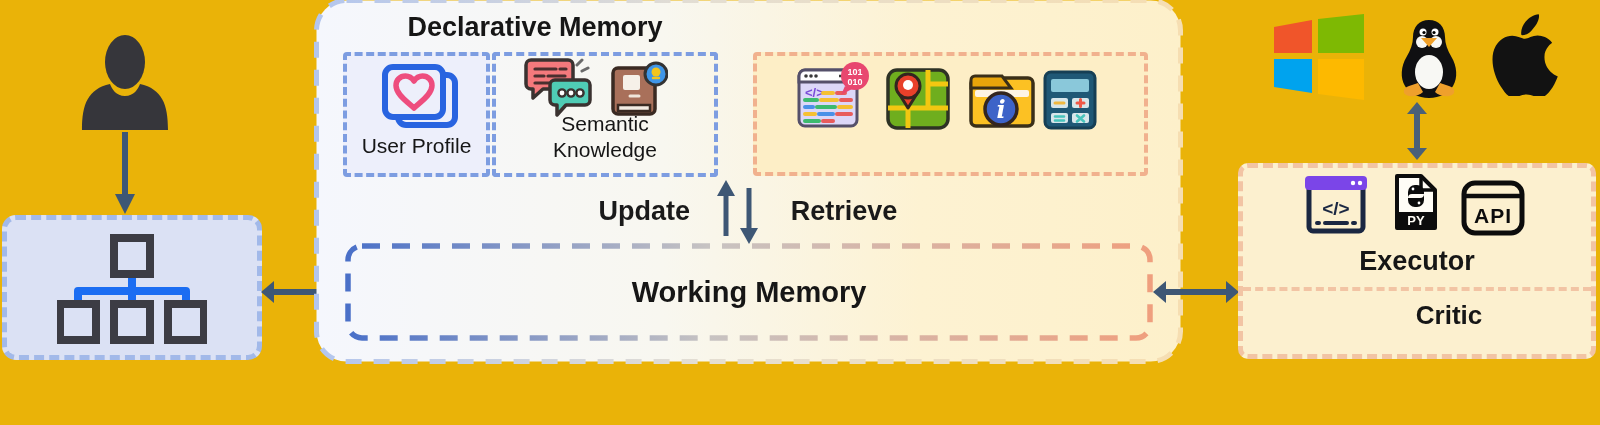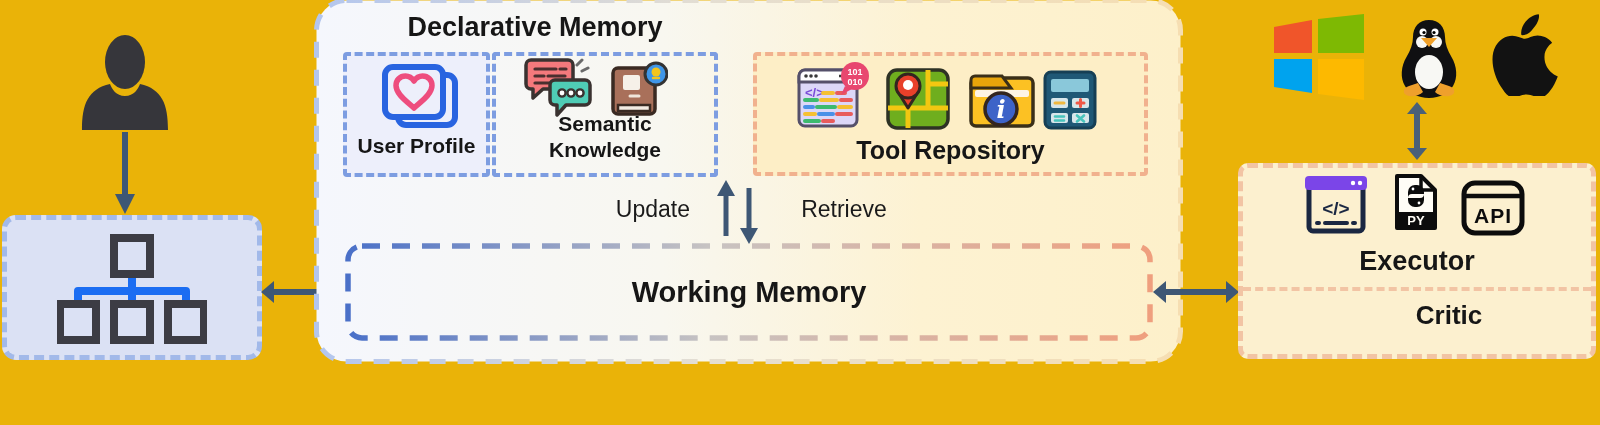--- a/index.html
+++ b/index.html
@@ -19,24 +19,24 @@
   .user-profile-box{left:343px;top:52px;width:139px;height:117px;background:#edeffb;}
   .semantic-box{left:492px;top:52px;width:218px;height:117px;background:transparent;}
   .tool-box{left:753px;top:52px;width:387px;height:116px;background:#fdeec6;border:4px dashed #f1b18e;border-radius:4px;}
   .right-box{
     left:1238px;top:163px;width:348px;height:186px;
     background:#fcf0cf;border:5px dashed #f2c4a4;border-radius:10px;
   }
   .right-divider{position:absolute;top:119px;left:0;width:100%;border-top:4px dashed #f2c4a4;}
   
   .panel-title{font-size:27px;font-weight:700;}
-  .small-title{font-size:21px;font-weight:700;}
+  .small-title{font-size:21px;font-weight:400;}
   .tool-title{font-size:25px;font-weight:600;}
   .wm-title{font-size:29px;font-weight:700;display:flex;align-items:center;justify-content:center;}
-  .flow-lbl{font-size:23px;font-weight:400;color:#1a1a1a;}
+  .flow-lbl{font-size:27px;font-weight:700;color:#1a1a1a;}
   .exec-lbl{font-size:27px;font-weight:600;}
   .critic-lbl{font-size:26px;font-weight:700;padding-left:32px;}
 </style>
 </head>
 <body>
 
 <div id="canvas">
 
   <svg class="abs" style="left:74px;top:34px" width="102" height="96" viewBox="0 0 102 96">
     <ellipse cx="51" cy="28" rx="20" ry="27" fill="#36363b"></ellipse>
@@ -166,21 +166,20 @@
     <rect x="8" y="9" width="38" height="13" rx="2" fill="#8ac8da"></rect>
     <rect x="8" y="28" width="17" height="10" rx="2" fill="#d8e6ea"></rect>
     <rect x="29" y="28" width="17" height="10" rx="2" fill="#d8e6ea"></rect>
     <rect x="8" y="43" width="17" height="10" rx="2" fill="#d8e6ea"></rect>
     <rect x="29" y="43" width="17" height="10" rx="2" fill="#d8e6ea"></rect>
     <path d="M12,33 h9" stroke="#f0b840" stroke-width="3" stroke-linecap="round"></path>
     <path d="M37.5,29.5 v7 M34,33 h7" stroke="#f05848" stroke-width="3" stroke-linecap="round"></path>
     <path d="M12,46.5 h9 M12,50.5 h9" stroke="#48c4bc" stroke-width="2.6" stroke-linecap="round"></path>
     <path d="M34,45.5 l7,6 M41,45.5 l-7,6" stroke="#48c4bc" stroke-width="2.6" stroke-linecap="round"></path>
   </svg>
-  <div class="abs lbl tool-title ctr" style="left:753px;top:136px;width:395px">Tool Repository</div>
 
   <div class="abs lbl flow-lbl" style="left:545px;top:196px;width:145px;text-align:right">Update</div>
   <svg class="abs" style="left:716px;top:180px" width="20" height="56" viewBox="0 0 20 56">
     <line x1="10" y1="14" x2="10" y2="56" stroke="#3e5775" stroke-width="5"></line>
     <polygon points="1,16 19,16 10,0" fill="#3e5775"></polygon>
   </svg>
   <svg class="abs" style="left:739px;top:188px" width="20" height="56" viewBox="0 0 20 56">
     <line x1="10" y1="0" x2="10" y2="42" stroke="#3e5775" stroke-width="5"></line>
     <polygon points="1,40 19,40 10,56" fill="#3e5775"></polygon>
   </svg>

